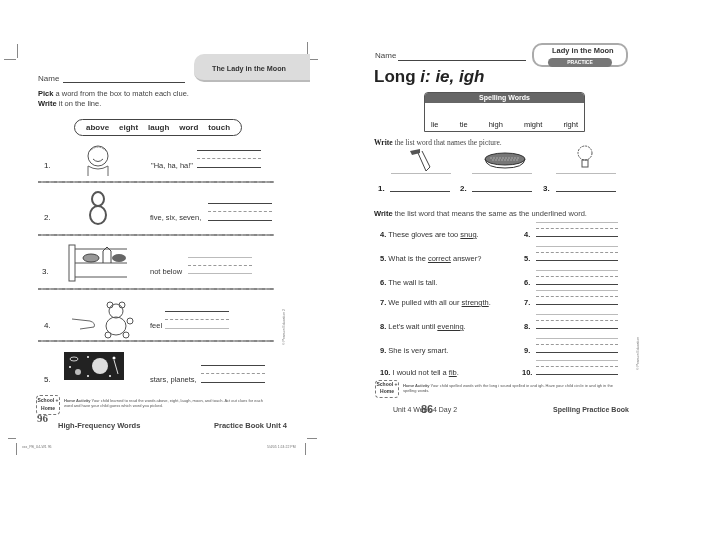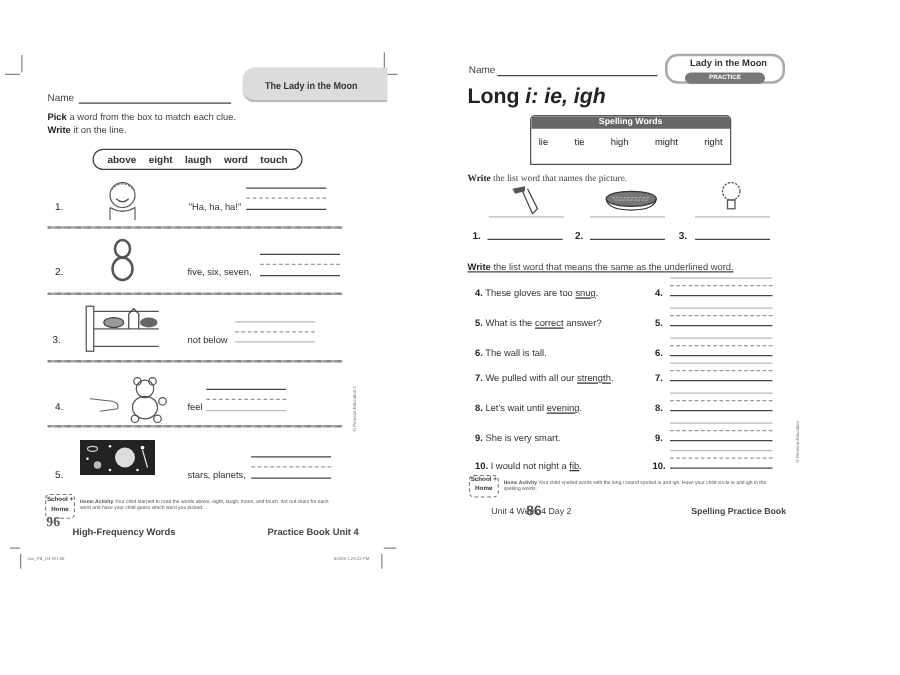--- a/index.html
+++ b/index.html
@@ -154,21 +154,21 @@
   <div class="abs" style="left:548px;top:58px;width:64px;height:9px;background:#777;border-radius:5px;color:#fff;font-size:5px;font-weight:bold;text-align:center;line-height:9px;">
     <span>PRACTICE</span>
   </div>
 
   <div class="abs bold" style="left:374px;top:67px;font-size:17px;color:#222;">
     <span>Long </span><i>i</i><i>: ie, igh</i>
   </div>
 
   <div class="abs" style="left:424px;top:92px;width:159px;height:38px;border:1px solid #555;border-radius:4px 4px 0 0;overflow:hidden;">
     <div style="background:#666;color:#fff;font-size:7px;font-weight:bold;text-align:center;height:10px;line-height:10px;">Spelling Words</div>
-    <div style="display:flex;font-size:7.5px;color:#222;padding:6px 6px 0;justify-content:space-between;">
+    <div style="display:flex;font-size:7.5px;color:#222;padding:17px 6px 0;justify-content:space-between;">
       <span>lie</span>
       <span>tie</span>
       <span>high</span>
       <span>might</span>
       <span>right</span>
     </div>
   </div>
 
   <div class="abs" style="left:374px;top:138px;font-size:7.5px;color:#444;font-family:Liberation Serif, serif;">
     <span class="bold" style="color:#222">Write</span><span> the list word that names the picture.</span>
@@ -192,21 +192,21 @@
   <div class="lightline" style="left:472px;top:173px;width:60px;"></div>
   <div class="lightline" style="left:556px;top:173px;width:60px;"></div>
 
   <div class="abs bold num" style="left:378px;top:184px;">1.</div>
   <div class="ansline" style="left:390px;top:191px;width:60px;"></div>
   <div class="abs bold num" style="left:460px;top:184px;">2.</div>
   <div class="ansline" style="left:472px;top:191px;width:60px;"></div>
   <div class="abs bold num" style="left:543px;top:184px;">3.</div>
   <div class="ansline" style="left:556px;top:191px;width:60px;"></div>
 
-  <div class="abs" style="left:374px;top:209px;font-size:7.5px;color:#444;text-decoration:underline;">
+  <div class="abs" style="left:374px;top:209px;font-size:7.5px;color:#444;">
     <span class="bold" style="color:#222">Write</span><span> the list word that means the same as the underlined word.</span>
   </div>
 
   <div id="sentences">
       <div class="abs" style="left: 380px; top: 230px; font-size: 7.5px; color: rgb(51, 51, 51); white-space: nowrap;"><span class="bold" style="color: rgb(34, 34, 34);">4.</span><span> These gloves are too </span><span style="text-decoration: underline;">snug</span><span>.</span></div>
       <div class="abs bold" style="left: 524px; top: 230px; font-size: 7.5px; color: rgb(34, 34, 34);">4.</div>
       <div class="lightline" style="left: 536px; top: 222px; width: 82px;"></div>
       <div class="dotline" style="left: 536px; top: 228px; width: 82px;"></div>
       <div class="ansline" style="left: 536px; top: 236px; width: 82px;"></div>
       <div class="abs" style="left: 380px; top: 254px; font-size: 7.5px; color: rgb(51, 51, 51); white-space: nowrap;"><span class="bold" style="color: rgb(34, 34, 34);">5.</span><span> What is the </span><span style="text-decoration: underline;">correct</span><span> answer?</span></div>
@@ -227,21 +227,21 @@
       <div class="abs" style="left: 380px; top: 322px; font-size: 7.5px; color: rgb(51, 51, 51); white-space: nowrap;"><span class="bold" style="color: rgb(34, 34, 34);">8.</span><span> Let's wait until </span><span style="text-decoration: underline;">evening</span><span>.</span></div>
       <div class="abs bold" style="left: 524px; top: 322px; font-size: 7.5px; color: rgb(34, 34, 34);">8.</div>
       <div class="lightline" style="left: 536px; top: 314px; width: 82px;"></div>
       <div class="dotline" style="left: 536px; top: 320px; width: 82px;"></div>
       <div class="ansline" style="left: 536px; top: 328px; width: 82px;"></div>
       <div class="abs" style="left: 380px; top: 346px; font-size: 7.5px; color: rgb(51, 51, 51); white-space: nowrap;"><span class="bold" style="color: rgb(34, 34, 34);">9.</span><span> She is very smart.</span><span style="text-decoration: underline;"></span><span></span></div>
       <div class="abs bold" style="left: 524px; top: 346px; font-size: 7.5px; color: rgb(34, 34, 34);">9.</div>
       <div class="lightline" style="left: 536px; top: 338px; width: 82px;"></div>
       <div class="dotline" style="left: 536px; top: 344px; width: 82px;"></div>
       <div class="ansline" style="left: 536px; top: 352px; width: 82px;"></div>
-      <div class="abs" style="left: 380px; top: 368px; font-size: 7.5px; color: rgb(51, 51, 51); white-space: nowrap;"><span class="bold" style="color: rgb(34, 34, 34);">10.</span><span> I would not night a </span><span style="text-decoration: underline;">fib</span><span>.</span></div>
+      <div class="abs" style="left: 380px; top: 368px; font-size: 7.5px; color: rgb(51, 51, 51); white-space: nowrap;"><span class="bold" style="color: rgb(34, 34, 34);">10.</span><span> I would not tell a </span><span style="text-decoration: underline;">fib</span><span>.</span></div>
       <div class="abs bold" style="left: 522px; top: 368px; font-size: 7.5px; color: rgb(34, 34, 34);">10.</div>
       <div class="lightline" style="left: 536px; top: 360px; width: 82px;"></div>
       <div class="dotline" style="left: 536px; top: 366px; width: 82px;"></div>
       <div class="ansline" style="left: 536px; top: 374px; width: 82px;"></div>
     </div>
 
   <div class="abs tiny" style="left:636px;top:370px;transform:rotate(-90deg);transform-origin:left top;white-space:nowrap;">© Pearson Education</div>
 
   <div class="abs" style="left:375px;top:380px;width:22px;height:16px;border:1px dashed #777;border-radius:4px;font-size:5px;font-weight:bold;color:#333;text-align:center;line-height:7px;">
     <span>School + Home</span>

